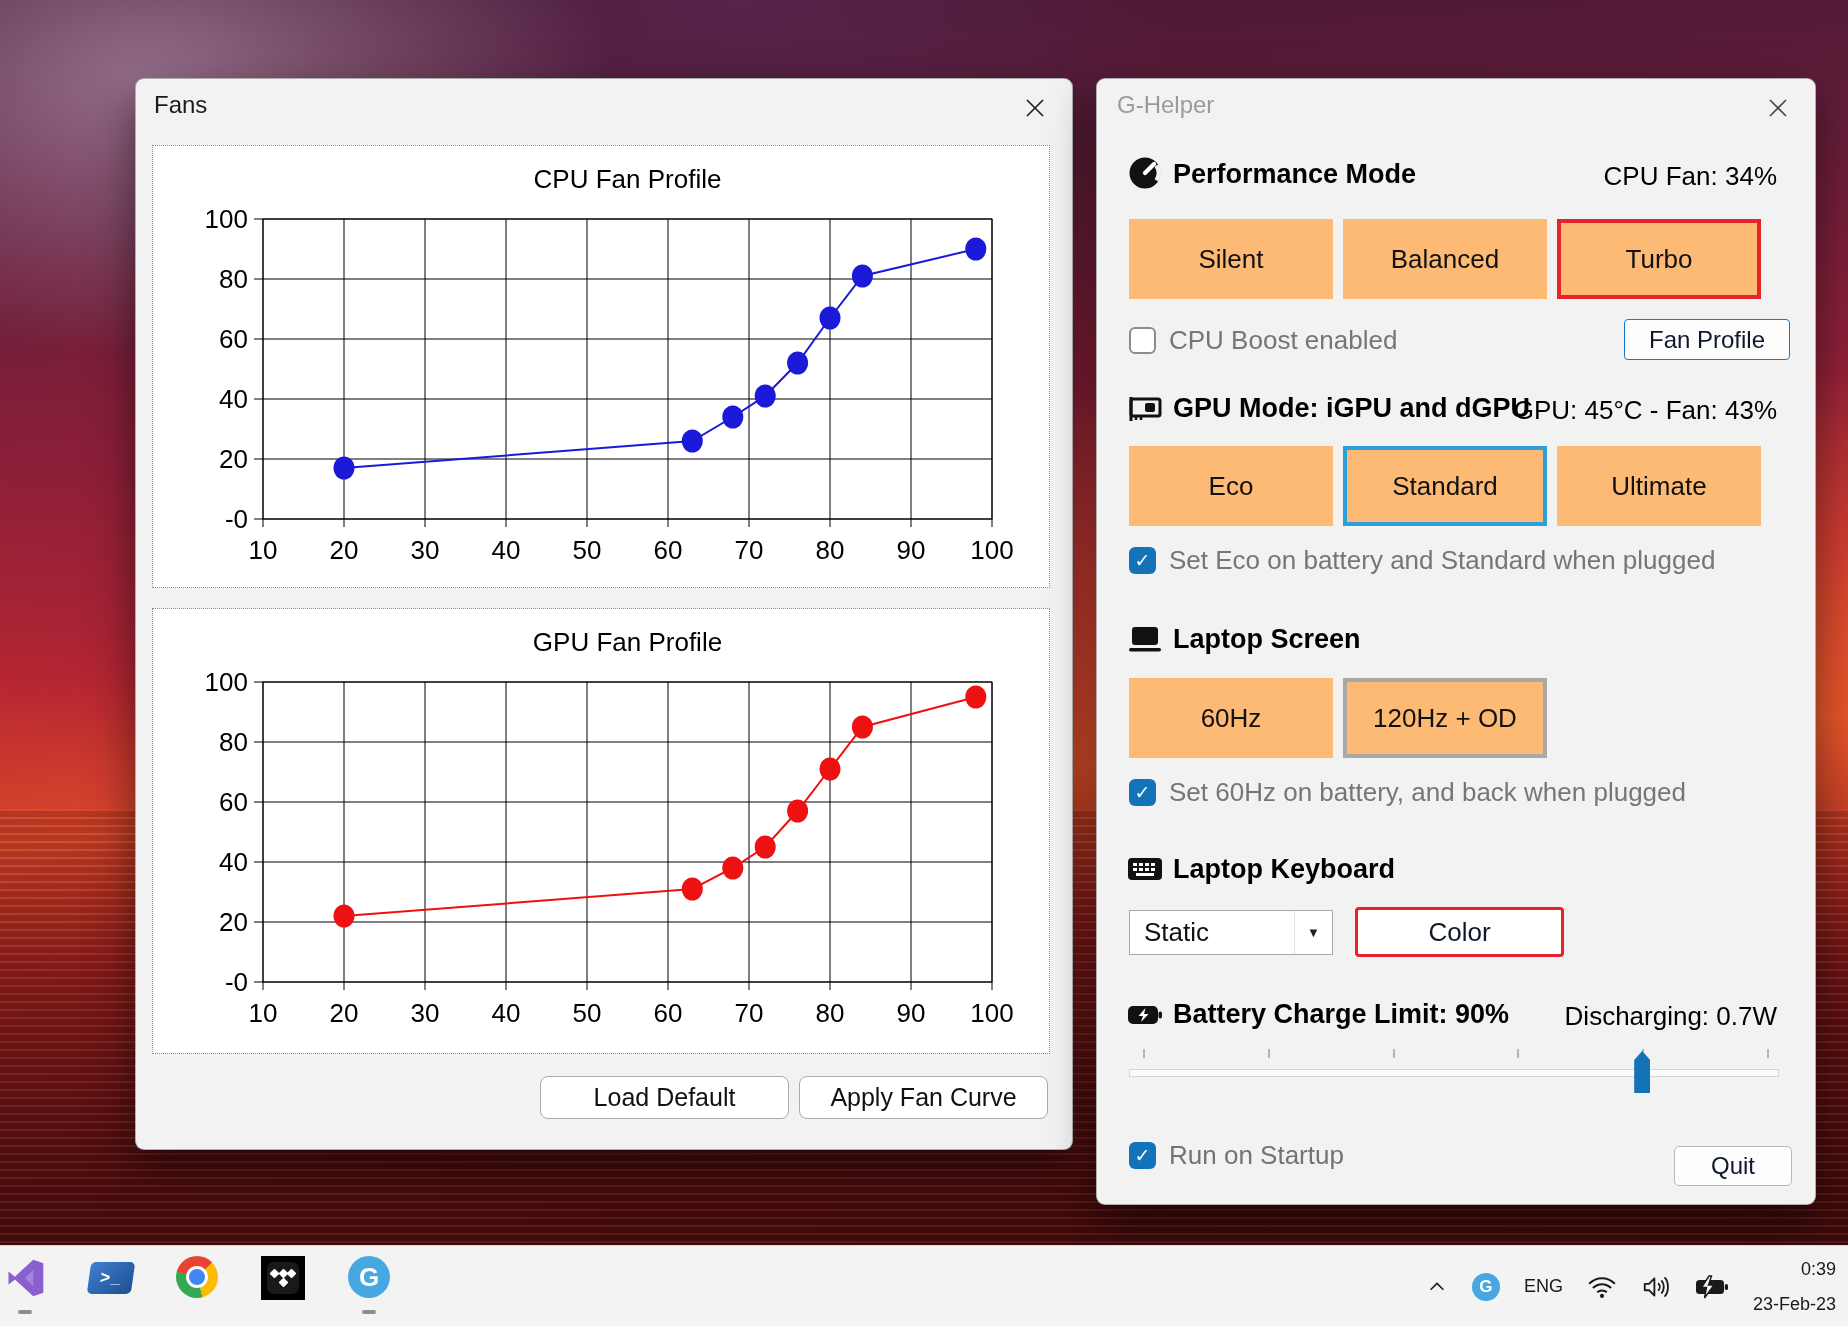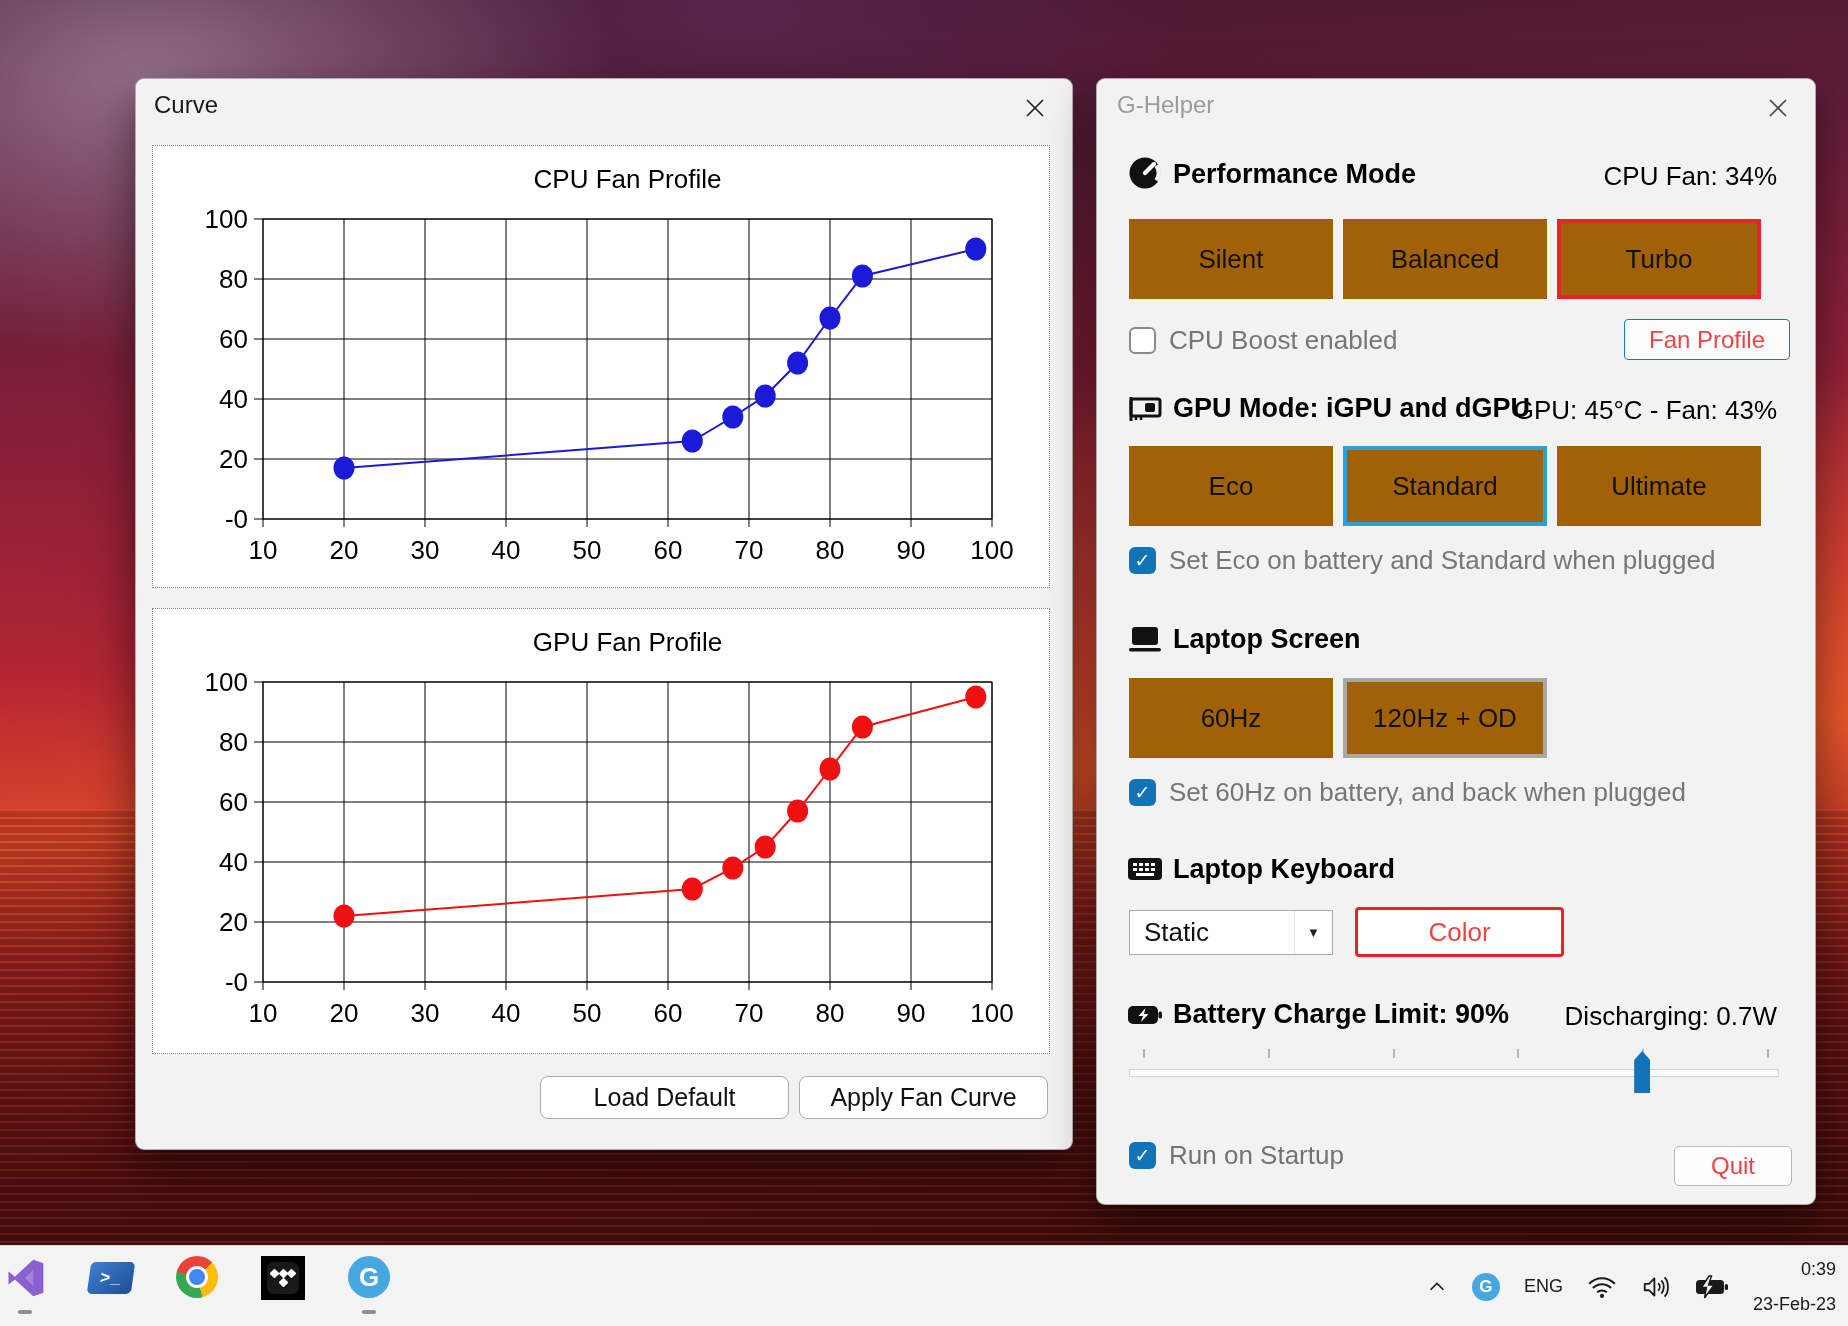--- a/index.html
+++ b/index.html
@@ -39,29 +39,29 @@
     display:flex; align-items:center; justify-content:center; }
   #btn-load-default { left:404px; }
   #btn-apply-curve { left:663px; }
 
   
   #gh-win { left:1096px; top:78px; width:720px; height:1127px; }
   #gh-win .win-title { color:#9b9b9b; left:20px; }
   .sec-icon { position:absolute; left:30px; width:36px; height:36px; }
   .sec-head { position:absolute; left:76px; font-size:27px; font-weight:bold; color:#000; }
   .sec-status { position:absolute; right:38px; font-size:26px; color:#000; }
-  .tile { position:absolute; width:204px; height:80px; background:#a16207; display:flex;
+  .tile { position:absolute; width:204px; height:80px; background:#fdba74; display:flex;
     align-items:center; justify-content:center; font-size:26px; color:#111;text-align:center; }
   .tile.selected { border:4px solid transparent; }
   .cb { position:absolute; width:27px; height:27px; border-radius:6px; background:#fff;
     border:2px solid #8b8b8b; display:flex; align-items:center; justify-content:center; }
   .cb.checked { border:none; color:#fff; font-size:19px; }
   .cb-label { position:absolute; font-size:26px; color:#767676; }
   .small-btn { position:absolute; background:#fdfdfd; border:1px solid transparent; border-radius:4px;
-    font-size:24px; color:#ef4444; display:flex; align-items:center; justify-content:center; }
+    font-size:24px; color:#0f172a; display:flex; align-items:center; justify-content:center; }
   #fan-profile-btn { left:527px; top:240px; width:166px; height:41px; }
   .dropdown { position:absolute; left:32px; top:831px; width:204px; height:45px; background:#fff;
     border:1px solid #a9a9a9; display:flex; align-items:center; }
   .dd-value { padding-left:14px; font-size:26px; color:#111; }
   .dd-arrow { position:absolute; right:0; top:0; bottom:0; width:38px; border-left:1px solid #e3e3e3;
     display:flex; align-items:center; justify-content:center; font-size:13px; color:#222; }
   #color-btn { left:258px; top:828px; width:209px; height:50px; border-width:3px; font-size:26px; background:#fff; }
   .slider { position:absolute; left:32px; top:970px; width:650px; height:46px; }
   .slider .track { position:absolute; left:0; right:0; top:20px; height:8px; background:#fbfbfb; border:1px solid #d5d5d5; }
   .slider .tick { position:absolute; top:0; width:2px; height:9px; background:#b5b5b5; }
@@ -95,21 +95,21 @@
 </style>
 </head>
 <body>
 
 <div class="screen">
   <div class="wallpaper">
       <div class="water"></div>
     </div>
 
   <div class="window" id="fans-win">
-    <div class="win-title">Curve</div>
+    <div class="win-title">Fans</div>
     <div class="win-close">
       <svg width="24" height="24" viewBox="0 0 24 24">
           <path d="M4 4 L20 20 M20 4 L4 20" stroke="#222" stroke-width="1.7" fill="none"></path>
         </svg>
     </div>
 
     <div class="chart-box" id="chart-box-cpu">
       <svg class="chart" width="896" height="441">
           <text x="474.5" y="42" text-anchor="middle">CPU Fan Profile</text>
           <line x1="110" y1="73" x2="110" y2="373" stroke="#000" stroke-width="1"></line>

